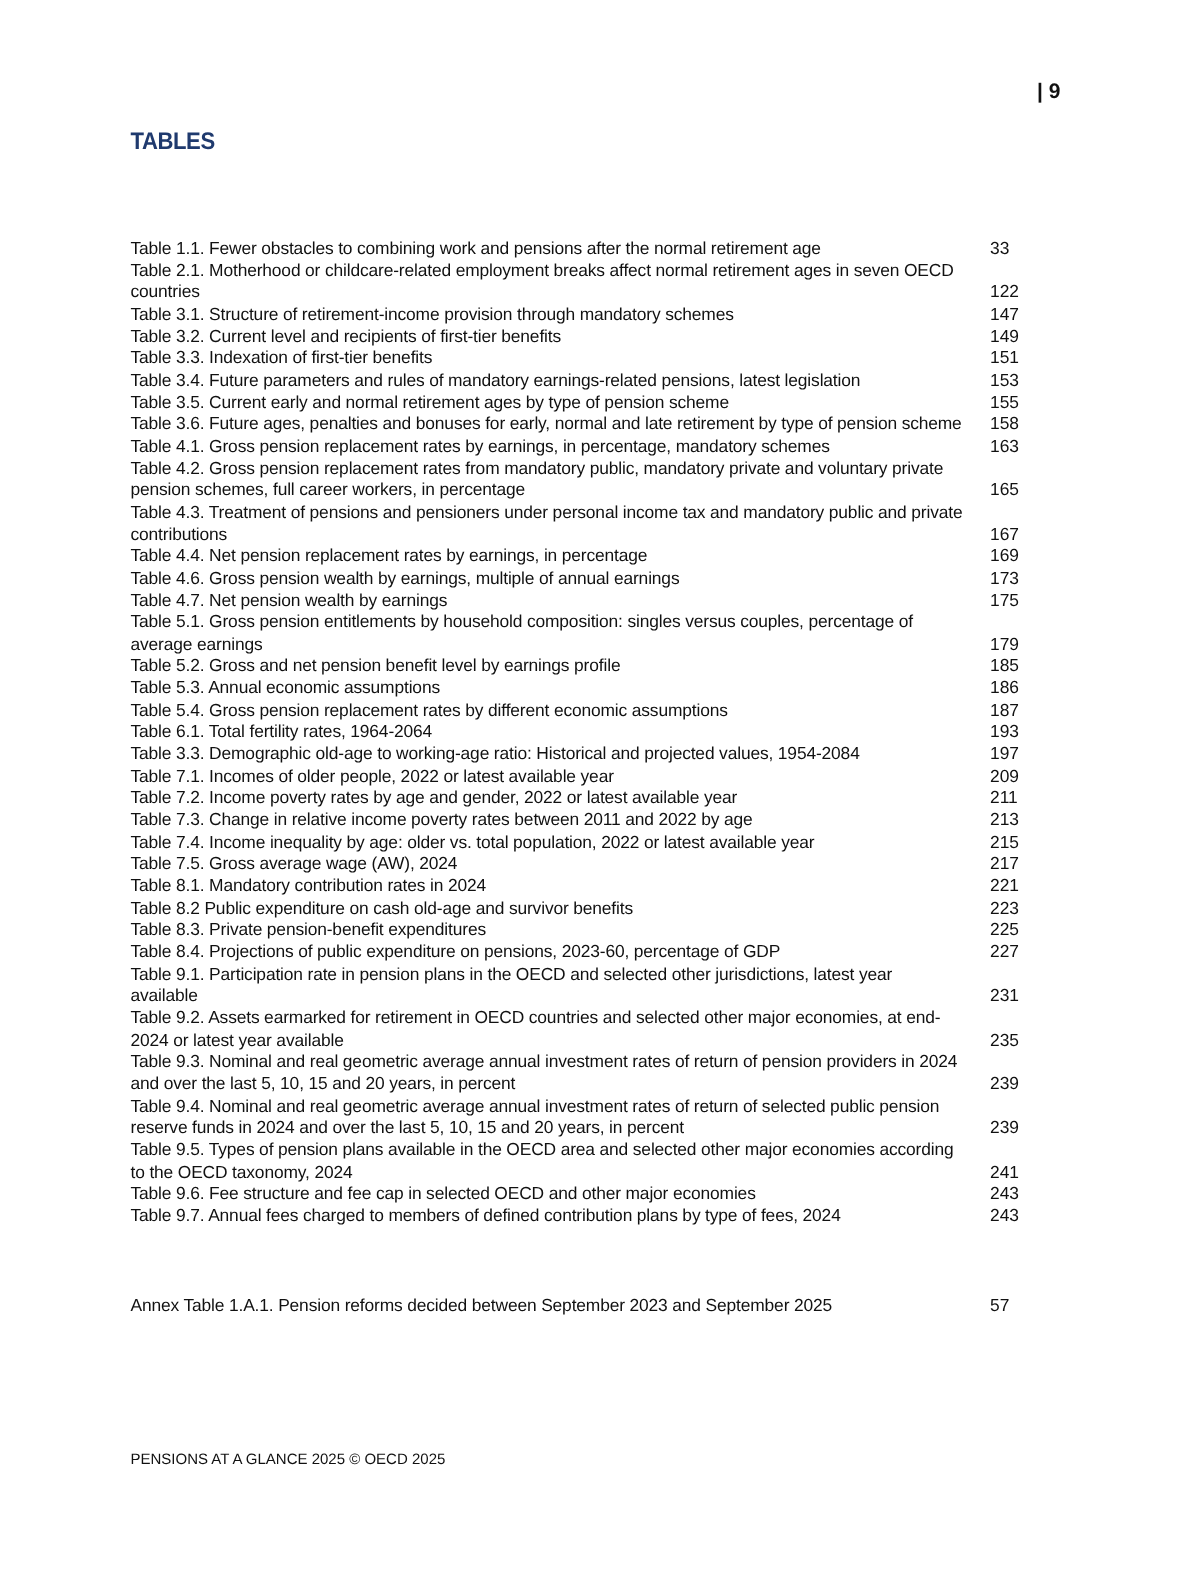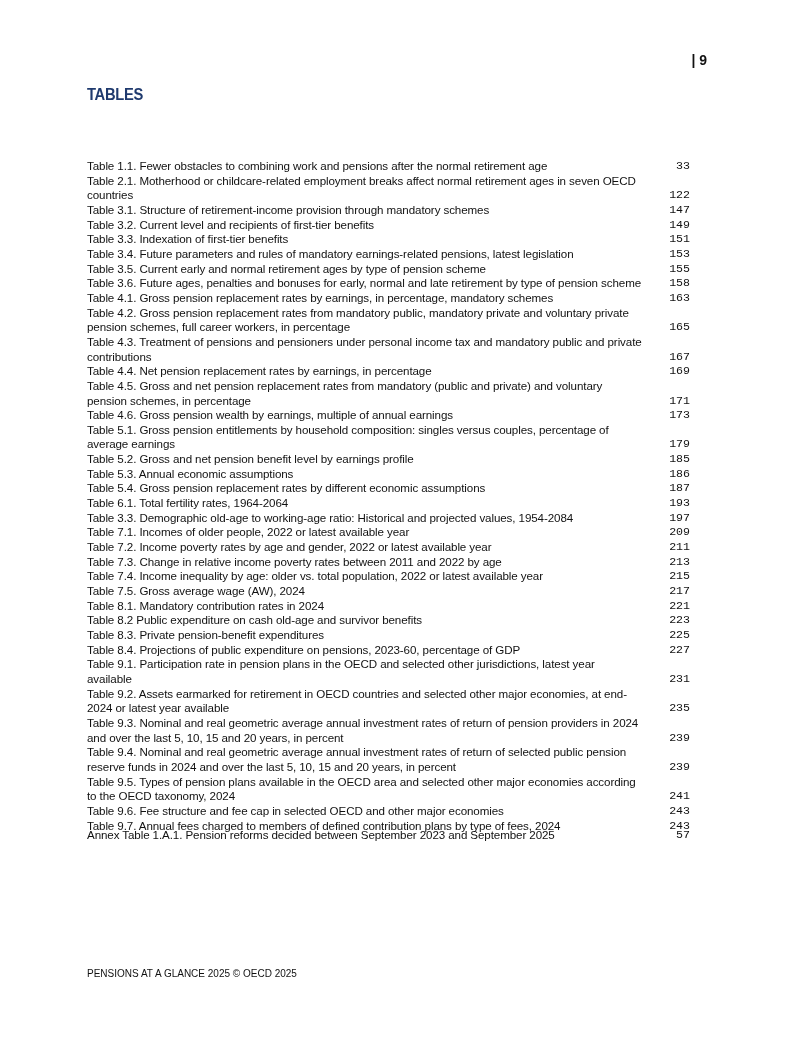--- a/index.html
+++ b/index.html
@@ -4,22 +4,22 @@
 <style>
   html, body { margin: 0; padding: 0; background: #ffffff; }
   body { width: 793px; height: 1057px; position: relative; overflow: hidden;
          font-family: "Liberation Sans", sans-serif; color: #111111; }
   .page-number { position: absolute; top: 52px; right: 86px; font-size: 14px; font-weight: bold; color: #111; }
   .heading { position: absolute; top: 86px; left: 87px; font-size: 16px; font-weight: bold;
              color: #1f3a6e; letter-spacing: -0.3px; transform: scaleX(0.92); transform-origin: left; }
   .toc { position: absolute; top: 114px; left: 87px; width: 603px; margin-top: 45px; }
   .entry { display: flex; align-items: flex-end; font-size: 11.6px; line-height: 14.65px; }
   .entry .title { flex: 1; padding-right: 18px; letter-spacing: -0.1px; }
-  .entry .pg { width: 30px; text-align: right; flex-shrink: 0; font-family: Liberation Mono, monospace; }
-  .annex { position: absolute; top: 828px; left: 87px; width: 603px; }
+  .entry .pg { width: 30px; flex-shrink: 0; }
+  .annex { position: absolute; top: 864px; left: 87px; width: 603px; }
   .footer { position: absolute; top: 968px; left: 87px; font-size: 10px; letter-spacing: 0px; }
 </style>
 </head>
 <body>
 
 <div class="page-number">| 9</div>
 <div class="heading">TABLES</div>
 
 <div class="toc" id="toc">
     <div class="entry">
@@ -64,26 +64,26 @@
     </div>
     <div class="entry">
       <span class="title">Table 4.3. Treatment of pensions and pensioners under personal income tax and mandatory public and private contributions</span>
       <span class="pg">167</span>
     </div>
     <div class="entry">
       <span class="title">Table 4.4. Net pension replacement rates by earnings, in percentage</span>
       <span class="pg">169</span>
     </div>
     <div class="entry">
-      <span class="title">Table 4.5. Gross and net pension replacement rates from mandatory (public and private) and voluntary pension schemes, in percentage</span>
-      <span class="pg">171</span>
+      <span class="title">Table 4.6. Gross pension wealth by earnings, multiple of annual earnings</span>
+      <span class="pg">173</span>
     </div>
     <div class="entry">
-      <span class="title">Table 4.6. Gross pension wealth by earnings, multiple of annual earnings</span>
-      <span class="pg">173</span>
+      <span class="title">Table 4.7. Net pension wealth by earnings</span>
+      <span class="pg">175</span>
     </div>
     <div class="entry">
       <span class="title">Table 5.1. Gross pension entitlements by household composition: singles versus couples, percentage of average earnings</span>
       <span class="pg">179</span>
     </div>
     <div class="entry">
       <span class="title">Table 5.2. Gross and net pension benefit level by earnings profile</span>
       <span class="pg">185</span>
     </div>
     <div class="entry">

